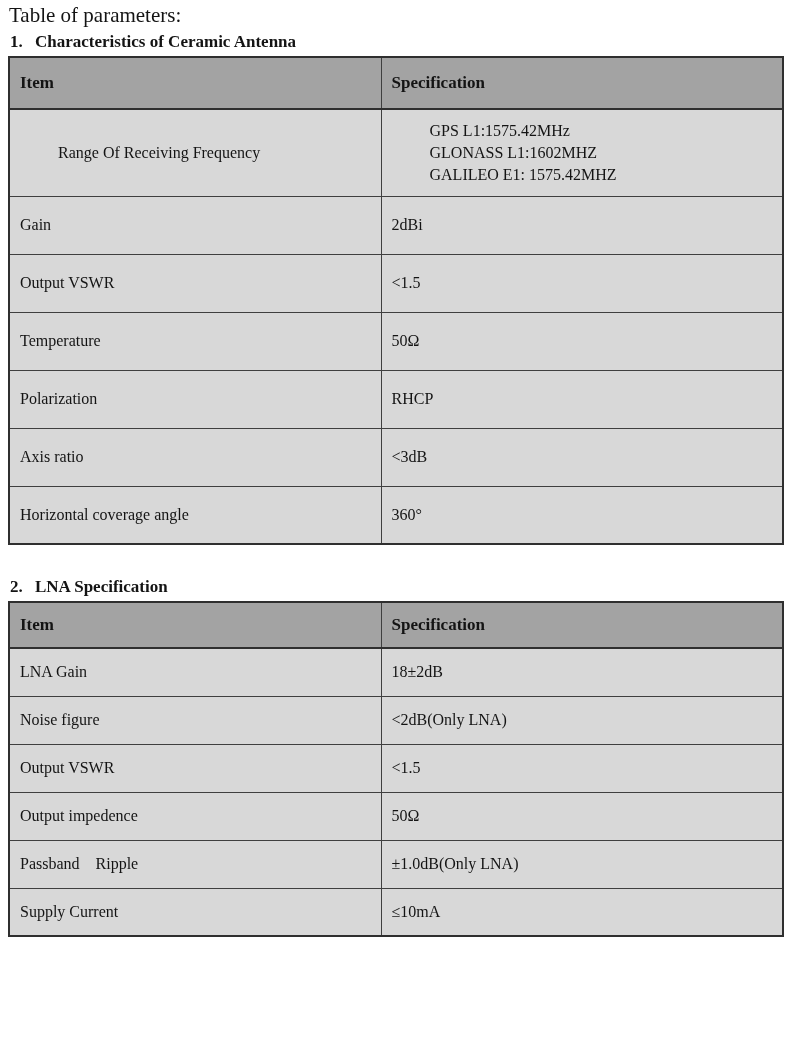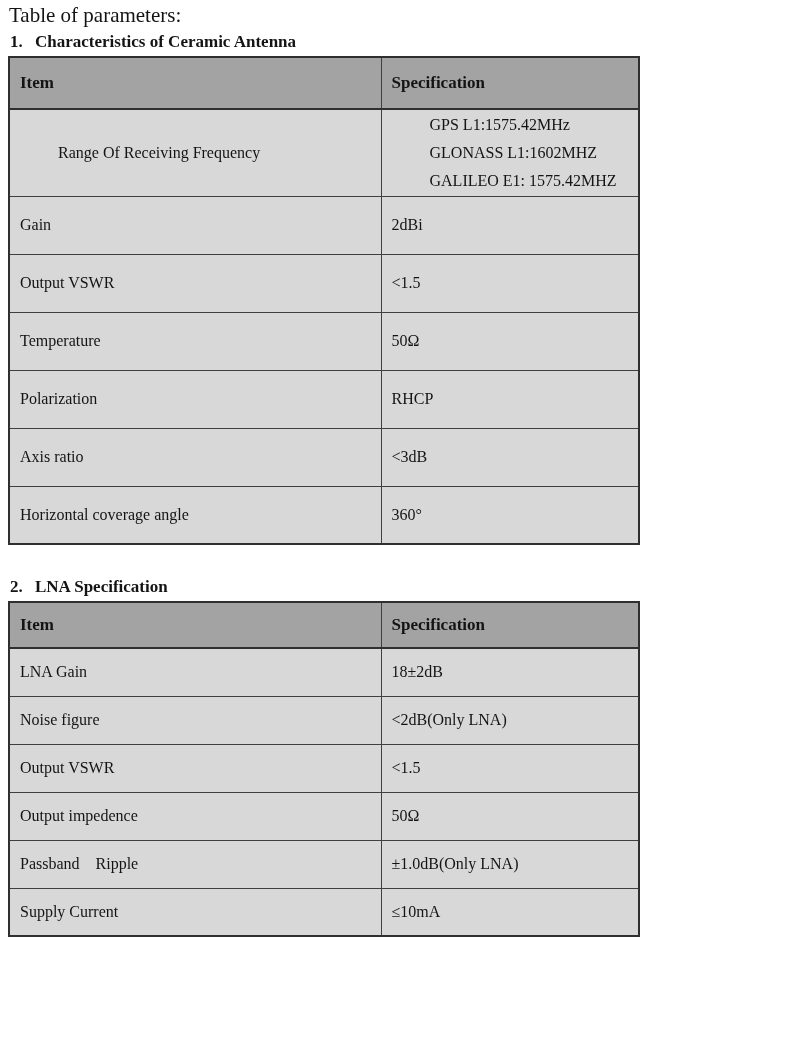--- a/index.html
+++ b/index.html
@@ -32,21 +32,21 @@
   .section-heading .num {
     display: inline-block;
     min-width: 25px;
   }
   .heading-2 {
     margin-top: 31px;
   }
   table.spec-table {
     border-collapse: collapse;
     table-layout: fixed;
-    width: 632px;
+    width: 776px;
     border: 2px solid #2f2f2f;
     background: #d8d8d8;
   }
   table.spec-table col.c-item { width: 372px; }
   table.spec-table th,
   table.spec-table td {
     border: 1px solid #3f3f3f;
     text-align: left;
     vertical-align: middle;
     padding: 0 10px;
@@ -59,21 +59,21 @@
     border-bottom: 2px solid #2f2f2f;
   }
   table.spec-table td {
     background: #d8d8d8;
     font-size: 16px;
   }
   .spec-cell { white-space: pre-line; }
   
   .t1 th { height: 52px; }
   .t1 td { height: 58px; }
-  .t1 tr.row-tall td { height: 87px; line-height: 28px; padding-left: 48px; }
+  .t1 tr.row-tall td { height: 87px; line-height: 22px; padding-left: 48px; }
   
   .t2 th { height: 46px; }
   .t2 td { height: 48px; margin-left: 40px; }
 </style>
 </head>
 <body>
 
 <div class="page">
 
   <p class="doc-title">Table of parameters:</p>

